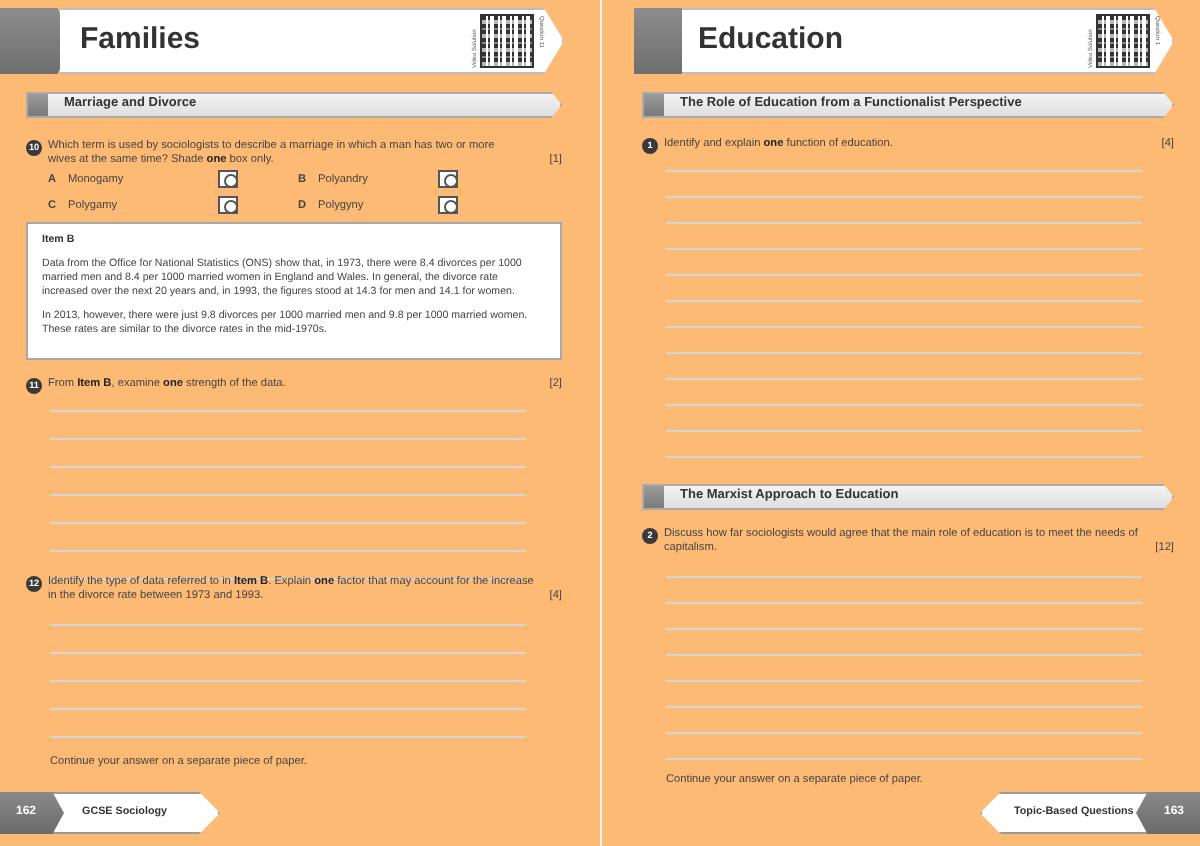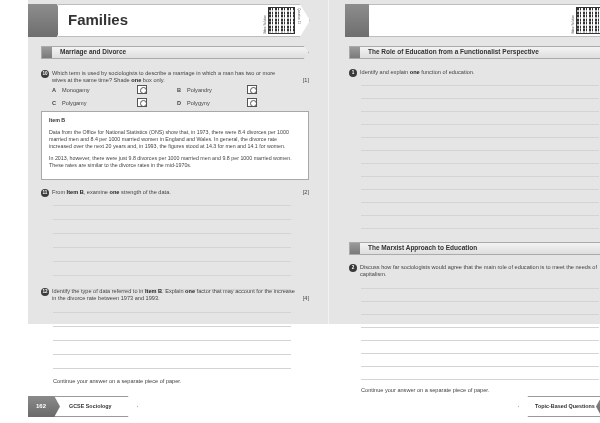--- a/index.html
+++ b/index.html
@@ -1,19 +1,19 @@
 <!DOCTYPE html>
 <html><head>
 <meta charset="utf-8">
 <style>
   * { box-sizing: border-box; margin: 0; padding: 0; }
   html, body { width: 600px; height: 423px; background: #ffffff; overflow: hidden; }
   body { font-family: "Liberation Sans", "DejaVu Sans", sans-serif; color: #333; position: relative; }
 
-  .page { position: absolute; top: 0; width: 300px; height: 324px; background: #e5e5e5; margin-left: 28px; }
+  .page { position: absolute; top: 0; width: 300px; height: 423px; background: #fdba74; }
   .page.left { left: 0; }
   .page.right { left: 300px; border-left: 1px solid #f2f2f2; }
 
   
   .title-banner { position: absolute; top: 4px; height: 33px; }
   .left .title-banner { left: 0; width: 282px; }
   .right .title-banner { left: 0; width: 285px; }
   .tb-grey { position: absolute; left: 0; top: 0; height: 33px; width: 36px;
              background: linear-gradient(#8d8d8d,#6e6e6e); clip-path: polygon(0 0, 80% 0, 100% 50%, 80% 100%, 0 100%); }
   .right .tb-grey { left: 16px; width: 30px; }
@@ -163,20 +163,21 @@
   <div class="footer">
     <div class="ft-label">GCSE Sociology Workbook</div>
     <div class="pn">162</div>
   </div>
 </div>
 
 <div class="page right">
   <div class="title-banner">
     <div class="tb-grey"></div>
     <div class="tb-body"></div>
+    <div class="tb-title">Education</div>
     <div class="qr-label a">Video Solution</div>
     <div class="qr"></div>
     <div class="qr-label b">Question 1</div>
   </div>
 
   <div class="section-bar" style="top:46px;">
     <div class="sb-tab"></div>
     <div class="sb-text">The Role of Education from a Functionalist Perspective</div>
   </div>
 

